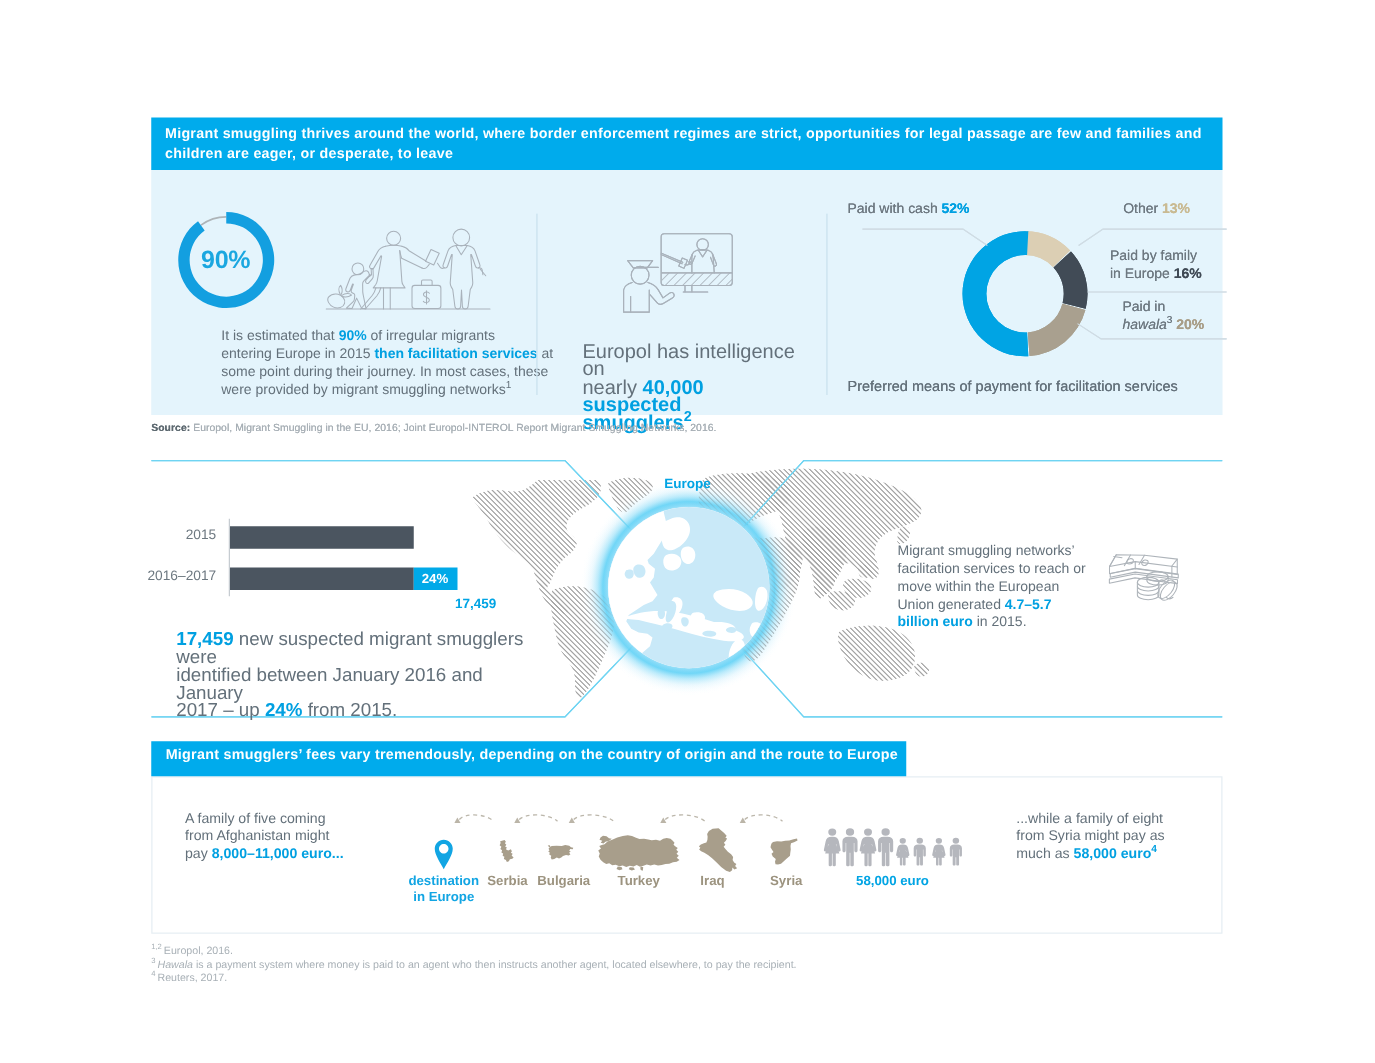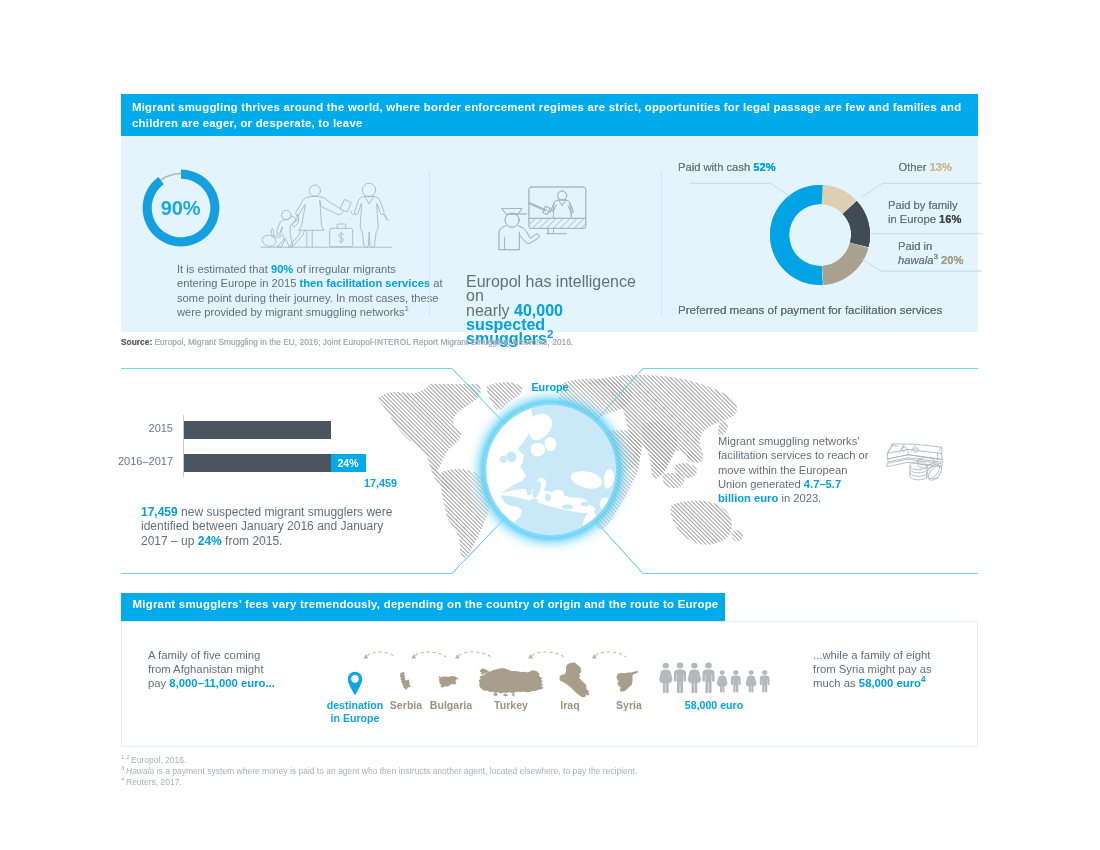--- a/index.html
+++ b/index.html
@@ -20,21 +20,21 @@
   #p2-text{left:466px;top:275px;width:180px;font-size:16px;line-height:14.3px;color:#63707a;}
   .cty-lbl{font-size:10.6px;font-weight:bold;color:#9c937f;text-align:center;white-space:pre-line;line-height:13px;}
   .cty-lbl.dest{color:#12a5e3;}
   .bar-lbl{font-size:11px;color:#6d7880;white-space:nowrap;}
   .pie-lbl{font-size:11.2px;color:#6d7880;white-space:pre;}
   #donut-caption{left:678px;top:303px;font-size:11.6px;color:#63707a;}
 
   
   #source-line{left:121px;top:337px;font-size:8.3px;color:#a8b0b6;letter-spacing:0.005em;}
   #source-line b{color:#5e6a71;}
-  #bar-text{left:141px;top:505px;width:290px;font-size:12px;line-height:14.3px;color:#63707a;}
+  #bar-text{left:141px;top:505px;width:290px;font-size:15px;line-height:14.3px;color:#63707a;}
   #euro-text{left:718px;top:434px;width:160px;font-size:11.2px;line-height:14.3px;color:#63707a;}
 
   
   #p3-header{left:121px;top:593px;width:604px;height:28px;background:#00ABEC;box-sizing:border-box;
     padding:5px 0 0 11.5px;color:#fff;font-size:11.45px;font-weight:bold;letter-spacing:0.02em;white-space:nowrap;}
   #p3-body{left:121px;top:621px;width:857px;height:126px;background:#fff;border:1px solid #e6eef3;box-sizing:border-box;}
   #p3-left{left:148px;top:648px;width:150px;font-size:11.3px;line-height:14.2px;color:#63707a;}
   #p3-right{left:813px;top:648px;width:150px;font-size:11.3px;line-height:14.2px;color:#63707a;}
 
   
@@ -547,21 +547,21 @@
 
   <div class="abs" id="bar-axis" style="left:182.5px;top:415px;width:1px;height:62px;background:#c6ccd1;"></div>
   <div class="abs bar-lbl" style="left:100px;top:422px;width:73px;text-align:right;">2015</div>
   <div class="abs bar-lbl" style="left:100px;top:455px;width:73px;text-align:right;">2016–2017</div>
   <div class="abs" style="left:183.5px;top:420.5px;width:147px;height:18.5px;background:#4b5560;"></div>
   <div class="abs" style="left:183.5px;top:453.5px;width:147px;height:18.5px;background:#4b5560;"></div>
   <div class="abs" id="bar-badge" style="left:330.5px;top:453.5px;width:35px;height:18.5px;background:#00a9e8;color:#fff;font-size:10.6px;font-weight:bold;text-align:center;line-height:18.5px;">24%</div>
   <div class="abs" id="bar-total" style="left:317px;top:477px;width:80px;text-align:right;font-size:10.8px;font-weight:bold;color:#00a4e4;">17,459</div>
   <div class="abs" id="europe-label" style="left:500px;top:381px;width:100px;text-align:center;font-size:10.8px;font-weight:bold;color:#00a4e4;">Europe</div>
   <div class="abs" id="bar-text"><span class="blue bold">17,459</span><span> new suspected migrant smugglers were<br>identified between January 2016 and January<br>2017 – up </span><span class="blue bold">24%</span><span> from 2015.</span></div>
-  <div class="abs" id="euro-text"><span>Migrant smuggling networks’<br>facilitation services to reach or<br>move within the European<br>Union generated </span><span class="blue bold">4.7–5.7<br>billion euro</span><span> in 2023.</span></div>
+  <div class="abs" id="euro-text"><span>Migrant smuggling networks’<br>facilitation services to reach or<br>move within the European<br>Union generated </span><span class="blue bold">4.7–5.7<br>billion euro</span><span> in 2015.</span></div>
   <svg class="abs" id="money-icon" style="left:886px;top:443px;width:62px;height:42px;" viewBox="0 0 62 42">
     <g fill="none" stroke="#aeb4ba" stroke-width="0.85" stroke-linejoin="round" stroke-linecap="round">
 
       <path d="M1.5 20.3 L22.0 16.2 L56.0 20.8 L56.0 24.0 L22.0 19.3 L1.5 23.6 Z"></path>
 
       <path d="M2.2 15.8 L22.2 11.6 L56.6 16.3 L56.6 19.3 L22.2 14.7 L2.2 18.8 Z"></path>
 
       <path d="M7.0 0.8 L29.6 1.2 L55.8 4.3 L55.8 16.6 L22.2 11.9 L1.6 16.0 L1.6 10.2 Z"></path>
       <path d="M7.0 0.8 L1.6 10.2"></path>
       <path d="M1.6 10.2 L22.2 6.3 L55.8 10.6"></path>

